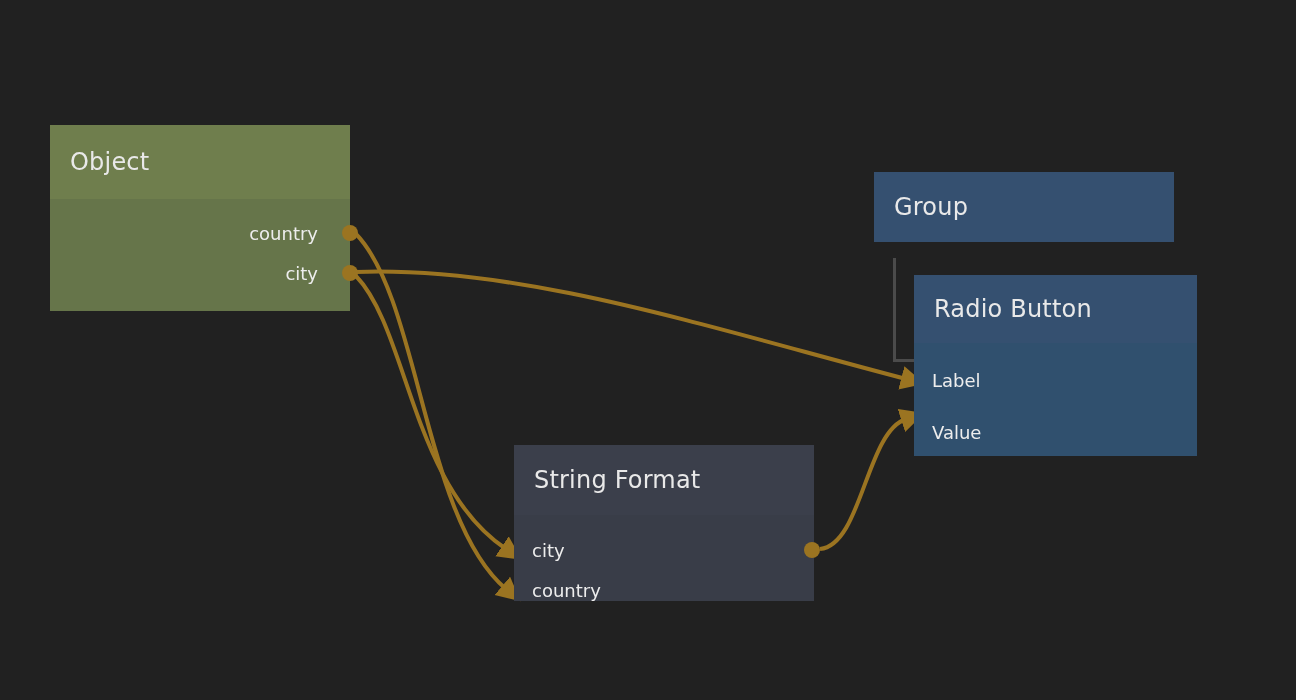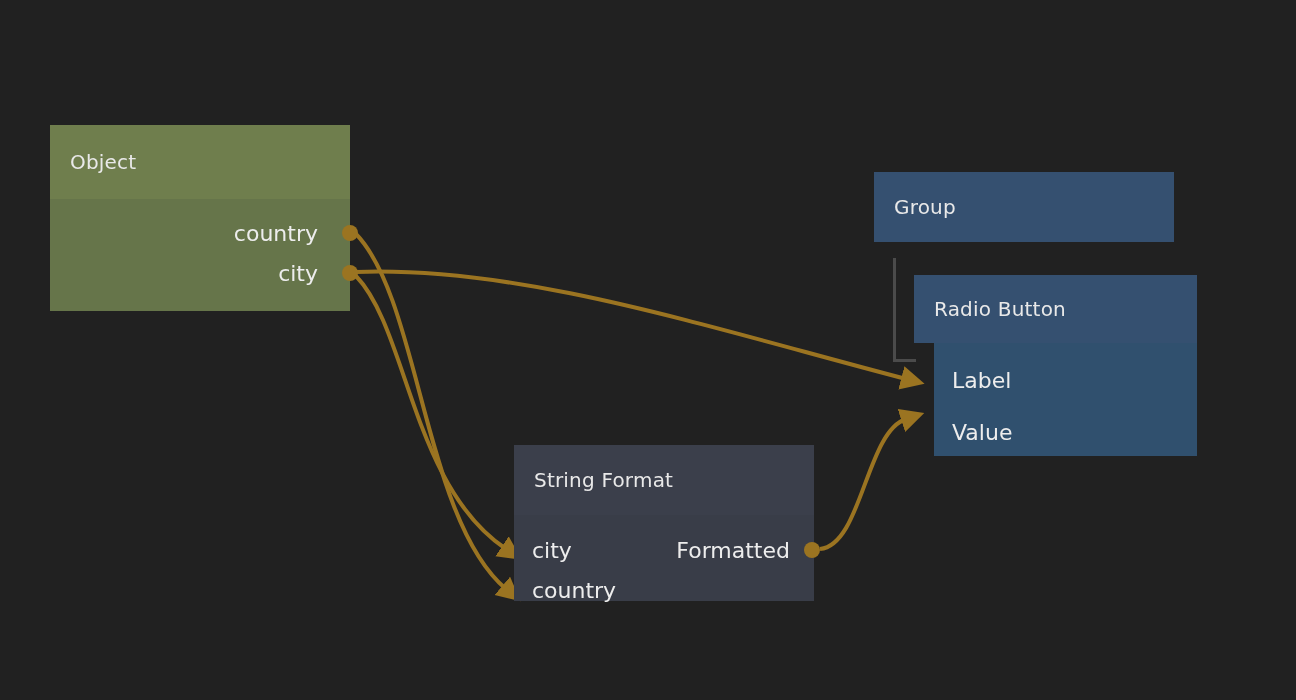--- a/index.html
+++ b/index.html
@@ -32,21 +32,21 @@
     display: flex;
     flex-direction: column;
   }
   .node-header {
     display: flex;
     align-items: center;
     box-sizing: border-box;
   }
   .node-title {
     color: #E9E9E9;
-    font-size: 20px;
+    font-size: 24px;
     font-weight: 400;
     letter-spacing: 0.2px;
     white-space: nowrap;
   }
   .node-body {
     flex: 1 1 auto;
     position: relative;
     box-sizing: border-box;
   }
   .port-row {
@@ -55,21 +55,21 @@
     right: 0;
     height: 26px;
     display: flex;
     align-items: center;
   }
   .port-row.out {
     justify-content: flex-end;
   }
   .port-label {
     color: #EDEDED;
-    font-size: 22px;
+    font-size: 18px;
     font-weight: 400;
     white-space: nowrap;
   }
   .port-dot {
     position: absolute;
     width: 16px;
     height: 16px;
     border-radius: 50%;
     background: #9B7421;
   }
@@ -79,21 +79,21 @@
   #node-object .node-header { height: 74px; background: #6F7E4D; padding-left: 20px; }
   #node-object .node-body { background: #66754A; }
 
   
   #node-group { left: 874px; top: 172px; width: 300px; height: 70px; }
   #node-group .node-header { height: 70px; background: #355070; padding-left: 20px; }
 
   
   #node-radio { left: 914px; top: 275px; width: 283px; height: 181px; }
   #node-radio .node-header { height: 68px; background: #355070; padding-left: 20px; }
-  #node-radio .node-body { background: #30506E; margin-left: 20px; }
+  #node-radio .node-body { background: #30506E; }
 
   
   #node-strformat { left: 514px; top: 445px; width: 300px; height: 156px; }
   #node-strformat .node-header { height: 70px; background: #3B3F4B; padding-left: 20px; }
   #node-strformat .node-body { background: #393D48; }
 
   
   #group-bracket {
     position: absolute;
     z-index: 1;
@@ -164,20 +164,17 @@
     <div class="node-header">
       <span class="node-title">String Format</span>
     </div>
     <div class="node-body">
       <div class="port-row" style="top:22px; padding-left:18px;">
         <span class="port-label">city</span>
       </div>
       <div class="port-row" style="top:62px; padding-left:18px;">
         <span class="port-label">country</span>
       </div>
-      <div class="port-row out" style="top:22px; padding-right:24px;">
-        <span class="port-label">Formatted</span>
-      </div>
     </div>
     <div class="port-dot" style="left:290px; top:97px;"></div>
   </div>
 
 </div>
 
 </body></html>

